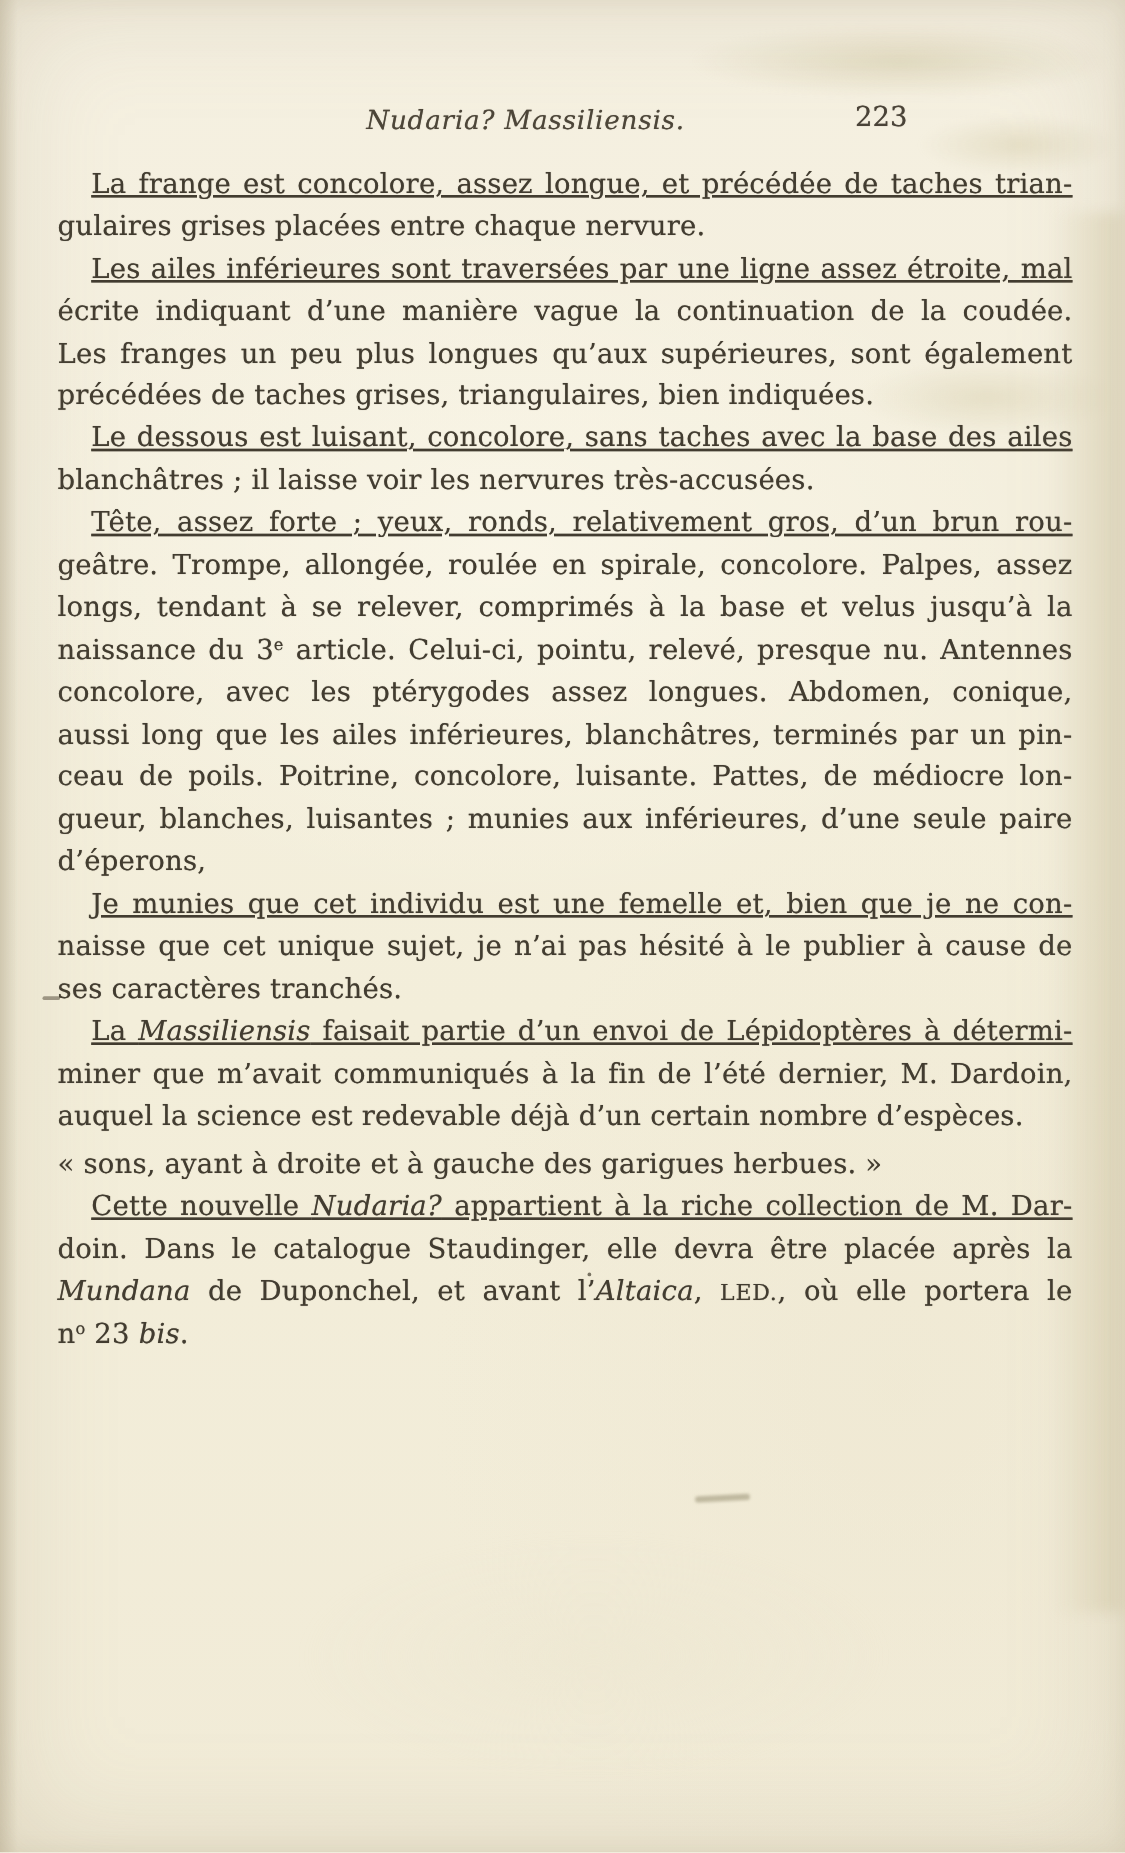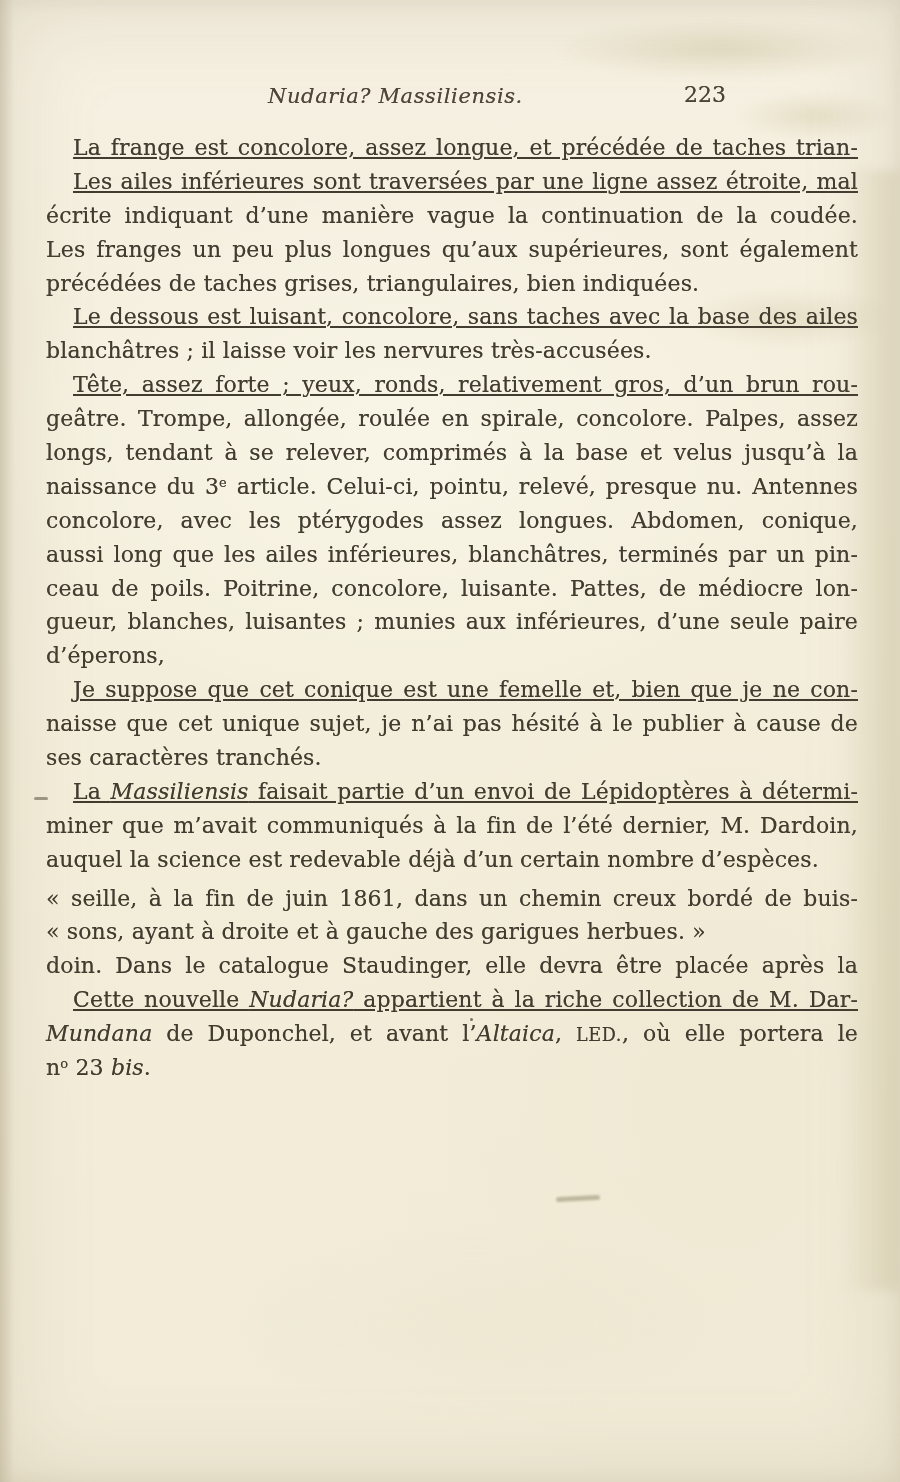--- a/index.html
+++ b/index.html
@@ -14,21 +14,21 @@
     overflow:hidden;
     font-family:"DejaVu Serif","Liberation Serif",serif;
     color:#423c30;
   }
   .page::after{
     content:"";position:absolute;inset:0;pointer-events:none;
     box-shadow:inset 0 0 90px rgba(168,156,124,0.28), inset 0 0 18px rgba(168,156,124,0.18);
   }
   .header{position:absolute;top:0;left:0;width:100%;height:120px;}
   .running-title{
-    position:absolute;left:268px;top:84px;
+    position:absolute;left:293px;top:84px;
     font-style:italic;font-size:21px;letter-spacing:0.6px;
     color:#4d4639;text-shadow:0 0 0.6px rgba(77,70,57,0.7);
   }
   .page-number{
     position:absolute;left:684px;top:82px;
     font-size:22px;color:#4a4338;text-shadow:0 0 0.6px rgba(74,67,56,0.7);
   }
   .text-block{
     position:absolute;left:46px;top:131px;width:812px;
     font-size:22px;letter-spacing:0.15px;
@@ -75,20 +75,21 @@
 
   <div class="header">
     <span class="running-title">Nudaria? Massiliensis.</span>
     <span class="page-number">223</span>
   </div>
 
   <div class="text-block">
 
     <div class="para">
       <span class="line first">La frange est concolore, assez longue, et précédée de taches trian-</span>
+      <span class="line last">gulaires grises placées entre chaque nervure.</span>
     </div>
 
     <div class="para">
       <span class="line first">Les ailes inférieures sont traversées par une ligne assez étroite, mal</span>
       <span class="line">écrite indiquant d’une manière vague la continuation de la coudée.</span>
       <span class="line">Les franges un peu plus longues qu’aux supérieures, sont également</span>
       <span class="line last">précédées de taches grises, triangulaires, bien indiquées.</span>
     </div>
 
     <div class="para">
@@ -102,37 +103,36 @@
       <span class="line">longs, tendant à se relever, comprimés à la base et velus jusqu’à la</span>
       <span class="line"><span>naissance du 3</span><span class="sup">e</span><span> article. Celui-ci, pointu, relevé, presque nu. Antennes</span></span>
       <span class="line">concolore, avec les ptérygodes assez longues. Abdomen, conique,</span>
       <span class="line">aussi long que les ailes inférieures, blanchâtres, terminés par un pin-</span>
       <span class="line">ceau de poils. Poitrine, concolore, luisante. Pattes, de médiocre lon-</span>
       <span class="line">gueur, blanches, luisantes ; munies aux inférieures, d’une seule paire</span>
       <span class="line last">d’éperons,</span>
     </div>
 
     <div class="para">
-      <span class="line first">Je suppose que cet conique est une femelle et, bien que je ne con-</span>
+      <span class="line first">Je munies que cet individu est une femelle et, bien que je ne con-</span>
       <span class="line">naisse que cet unique sujet, je n’ai pas hésité à le publier à cause de</span>
       <span class="line last">ses caractères tranchés.</span>
     </div>
 
     <div class="para">
       <span class="line first"><span>La </span><span class="italic">Massiliensis</span><span> faisait partie d’un envoi de Lépidoptères à détermi-</span></span>
       <span class="line">miner que m’avait communiqués à la fin de l’été dernier, M. Dardoin,</span>
       <span class="line last">auquel la science est redevable déjà d’un certain nombre d’espèces.</span>
     </div>
 
     <div class="para quote">
-      <span class="line">« seille, à la fin de juin 1861, dans un chemin creux bordé de buis-</span>
       <span class="line last">« sons, ayant à droite et à gauche des garigues herbues. »</span>
     </div>
 
     <div class="para">
+      <span class="line first"><span>Cette nouvelle </span><span class="italic">Nudaria?</span><span> appartient à la riche collection de M. Dar-</span></span>
       <span class="line">doin. Dans le catalogue Staudinger, elle devra être placée après la</span>
-      <span class="line first"><span>Cette nouvelle </span><span class="italic">Nudaria?</span><span> appartient à la riche collection de M. Dar-</span></span>
       <span class="line"><span class="italic">Mundana</span><span> de Duponchel, et avant l’</span><span class="italic">Altaica</span><span>, </span><span class="smallcaps">Led.</span><span>, où elle portera le</span></span>
       <span class="line last"><span>n</span><span class="sup">o</span><span> 23 </span><span class="italic">bis</span><span>.</span></span>
     </div>
 
   </div>
 </div>
 
 </body></html>

